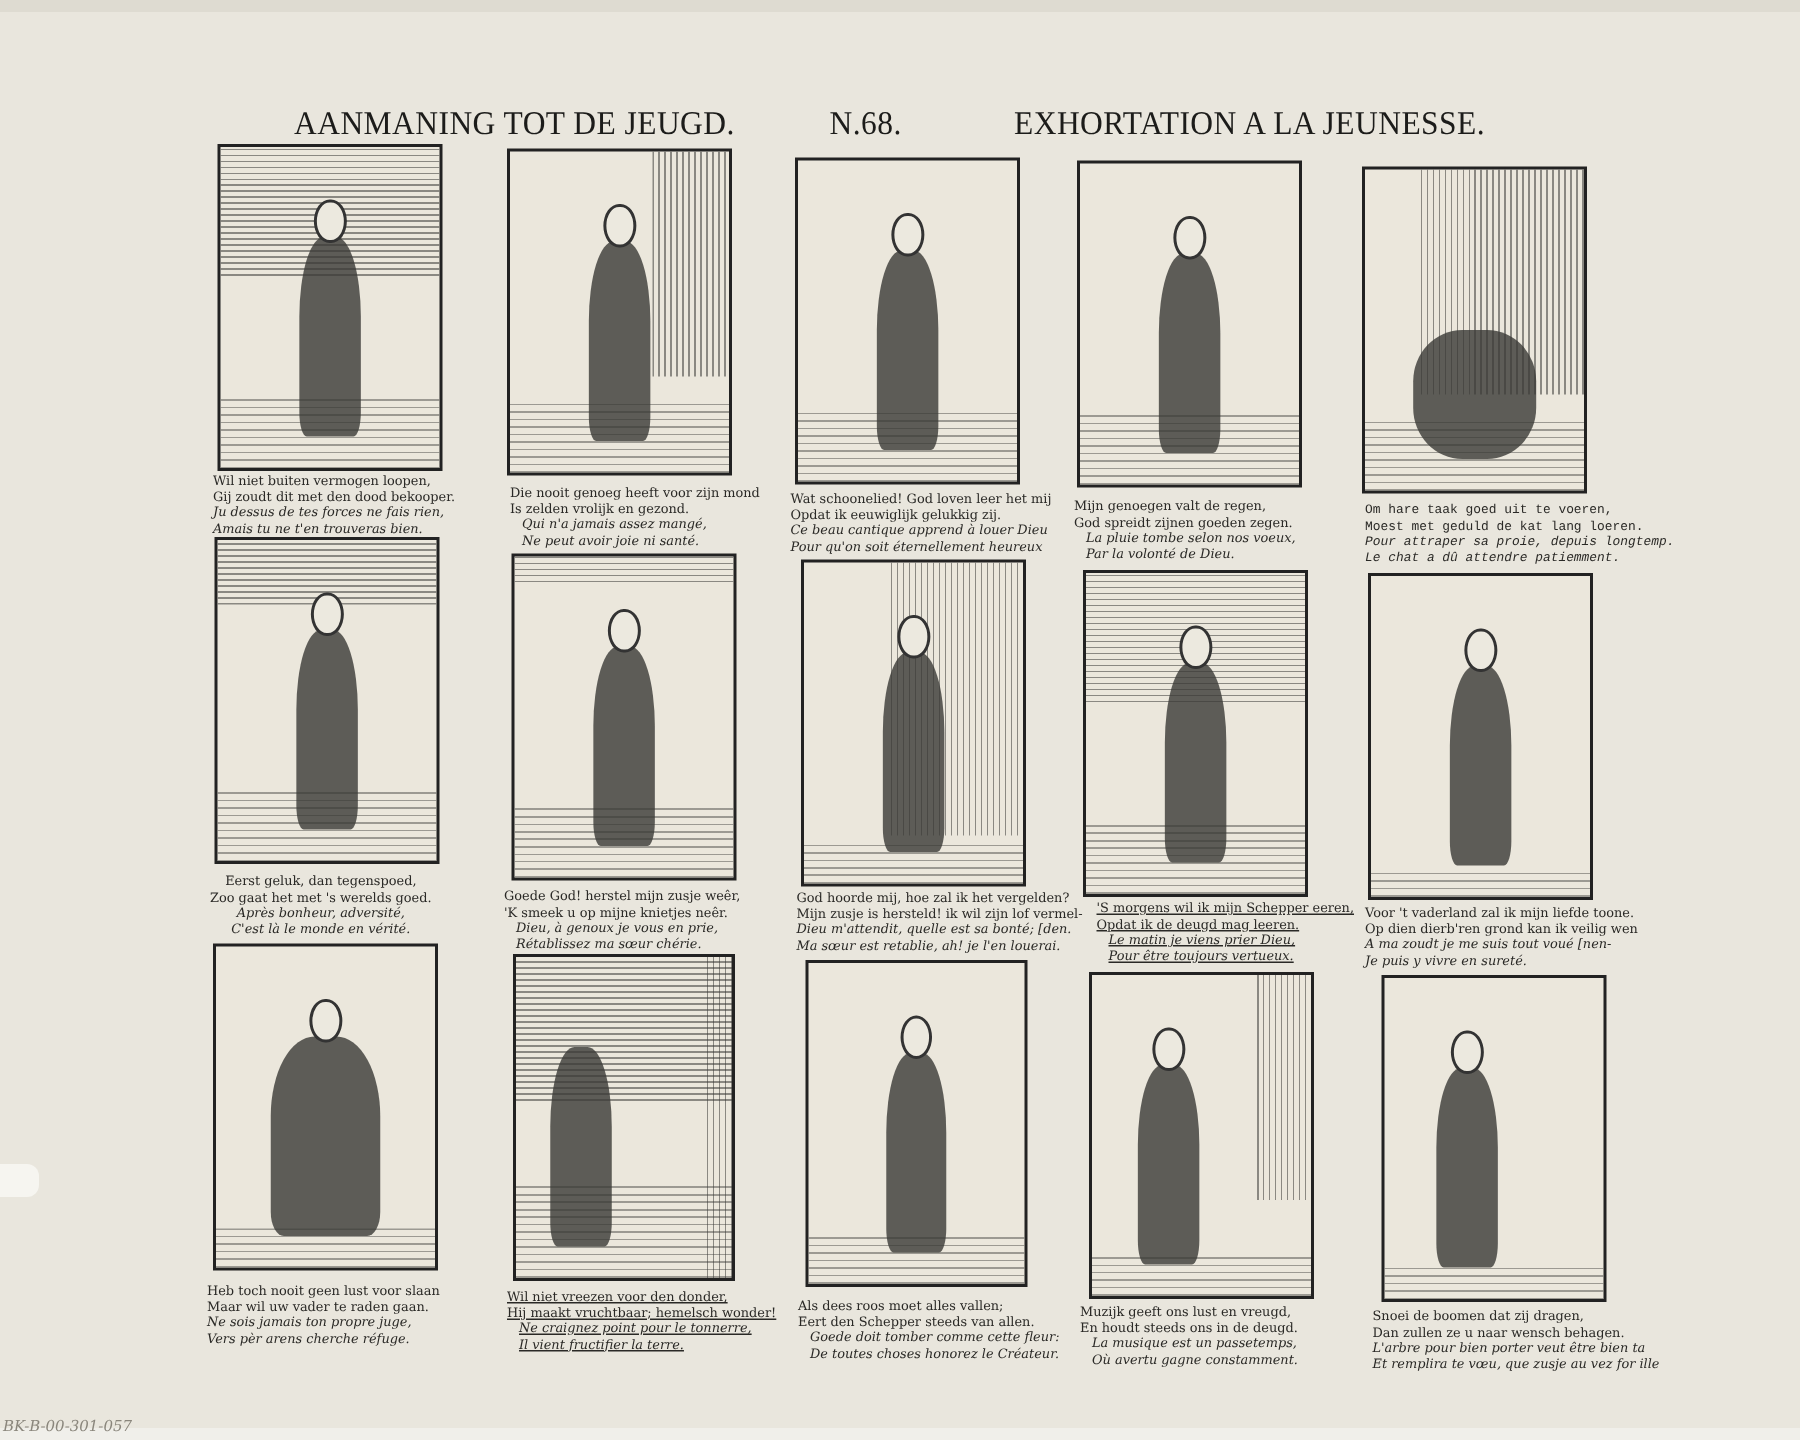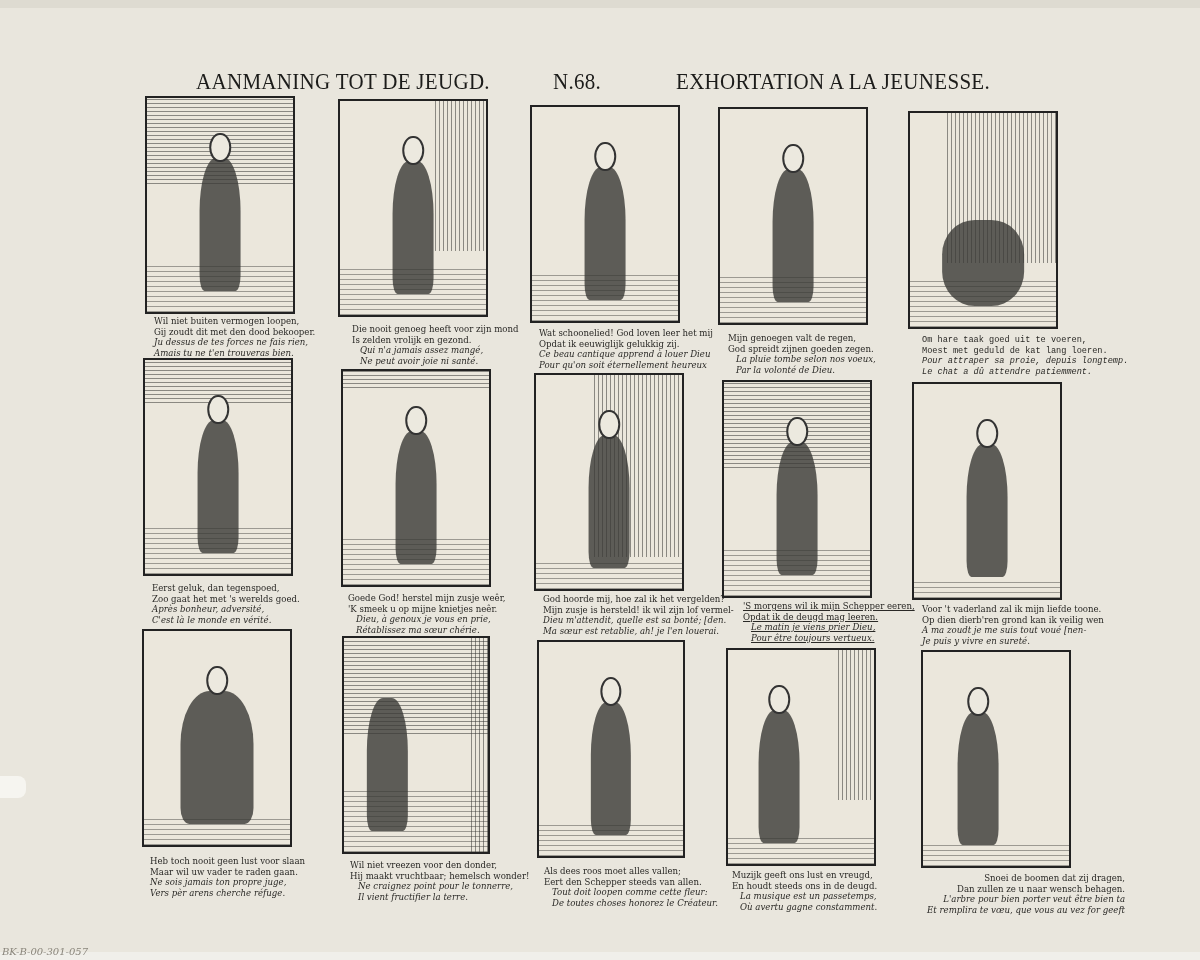--- a/index.html
+++ b/index.html
@@ -13,21 +13,21 @@
   .panel .hatch{position:absolute;left:0;top:0;right:0;height:40%;
     background:repeating-linear-gradient(0deg,#3b3b38 0 1px,transparent 1px 4px);opacity:.55;}
   .panel .hatch-r{position:absolute;top:0;right:0;bottom:30%;width:35%;
     background:repeating-linear-gradient(90deg,#3b3b38 0 1px,transparent 1px 4px);opacity:.55;}
   .panel .ground{position:absolute;left:0;right:0;bottom:0;height:22%;
     background:repeating-linear-gradient(0deg,#3b3b38 0 1px,transparent 1px 5px);opacity:.45;}
   .panel .figure{position:absolute;left:50%;bottom:10%;width:28%;height:62%;transform:translateX(-50%);
     background:#3a3a36;border-radius:40% 40% 12% 12%;opacity:.8;}
   .panel .head{position:absolute;left:50%;bottom:70%;width:12%;height:12%;transform:translateX(-50%);
     background:#ece9df;border:2px solid #333;border-radius:50%;}
-  .caption{position:absolute;font-family:"DejaVu Serif",serif;font-size:8.6px;line-height:10.5px;color:#2a2926;white-space:nowrap;margin-left:12px;}
+  .caption{position:absolute;font-family:"DejaVu Serif",serif;font-size:8.6px;line-height:10.5px;color:#2a2926;white-space:nowrap;}
   .caption .it{font-style:italic;}
   .caption .ind{padding-left:8px;}
 </style>
 </head>
 <body>
 
 <div class="sheet"></div>
 <div class="edge-bottom"></div>
 <div class="tab"></div>
 <div class="inv">BK-B-00-301-057</div>
@@ -97,21 +97,21 @@
   <div class="it">Pour attraper sa proie, depuis longtemp.</div>
   <div class="it">Le chat a dû attendre patiemment.</div>
 </div>
 
 <div class="panel" style="left:143px;top:358px;width:150px;height:218px;">
     <div class="hatch" style="height:20%;"></div>
     <div class="ground"></div>
     <div class="figure"></div>
     <div class="head"></div>
   </div>
-<div class="caption" style="left:140px;top:583px;">
+<div class="caption" style="left:140px;top:583px;text-align:center;">
   <div>Eerst geluk, dan tegenspoed,</div>
   <div>Zoo gaat het met 's werelds goed.</div>
   <div class="it">Après bonheur, adversité,</div>
   <div class="it">C'est là le monde en vérité.</div>
 </div>
 
 <div class="panel" style="left:341px;top:369px;width:150px;height:218px;">
     <div class="hatch" style="height:8%;"></div>
     <div class="ground"></div>
     <div class="figure"></div>
@@ -173,36 +173,36 @@
   <div class="it">Ne sois jamais ton propre juge,</div>
   <div class="it">Vers pèr arens cherche réfuge.</div>
 </div>
 
 <div class="panel" style="left:342px;top:636px;width:148px;height:218px;">
     <div class="hatch" style="height:45%;"></div>
     <div class="hatch-r" style="width:12%;bottom:0;"></div>
     <div class="ground" style="height:30%;"></div>
     <div class="figure" style="left:30%;"></div>
   </div>
-<div class="caption" style="left:338px;top:860px;">
+<div class="caption" style="left:338px;top:860px;text-decoration:underline;">
   <div>Wil niet vreezen voor den donder,</div>
   <div>Hij maakt vruchtbaar; hemelsch wonder!</div>
   <div class="it ind">Ne craignez point pour le tonnerre,</div>
   <div class="it ind">Il vient fructifier la terre.</div>
 </div>
 
 <div class="panel" style="left:537px;top:640px;width:148px;height:218px;">
     <div class="ground" style="height:15%;"></div>
     <div class="figure"></div>
     <div class="head"></div>
   </div>
 <div class="caption" style="left:532px;top:866px;">
   <div>Als dees roos moet alles vallen;</div>
   <div>Eert den Schepper steeds van allen.</div>
-  <div class="it ind">Tout doit loopen comme cette fleur:</div>
+  <div class="it ind">Goede doit tomber comme cette fleur:</div>
   <div class="it ind">De toutes choses honorez le Créateur.</div>
 </div>
 
 <div class="panel" style="left:726px;top:648px;width:150px;height:218px;">
     <div class="hatch-r" style="width:25%;"></div>
     <div class="ground" style="height:14%;"></div>
     <div class="figure" style="left:35%;"></div>
     <div class="head" style="left:35%;"></div>
   </div>
 <div class="caption" style="left:720px;top:870px;">
@@ -210,18 +210,18 @@
   <div>En houdt steeds ons in de deugd.</div>
   <div class="it ind">La musique est un passetemps,</div>
   <div class="it ind">Où avertu gagne constamment.</div>
 </div>
 
 <div class="panel" style="left:921px;top:650px;width:150px;height:218px;">
     <div class="ground" style="height:10%;"></div>
     <div class="figure" style="left:38%;"></div>
     <div class="head" style="left:38%;"></div>
   </div>
-<div class="caption" style="left:915px;top:873px;text-align:right;">
+<div class="caption" style="left:915px;top:873px;">
   <div>Snoei de boomen dat zij dragen,</div>
   <div>Dan zullen ze u naar wensch behagen.</div>
   <div class="it">L'arbre pour bien porter veut être bien ta</div>
-  <div class="it">Et remplira te vœu, que vous au vez for geeft</div>
+  <div class="it">Et remplira te vœu, que zusje au vez for ille</div>
 </div>
 
 </body></html>

